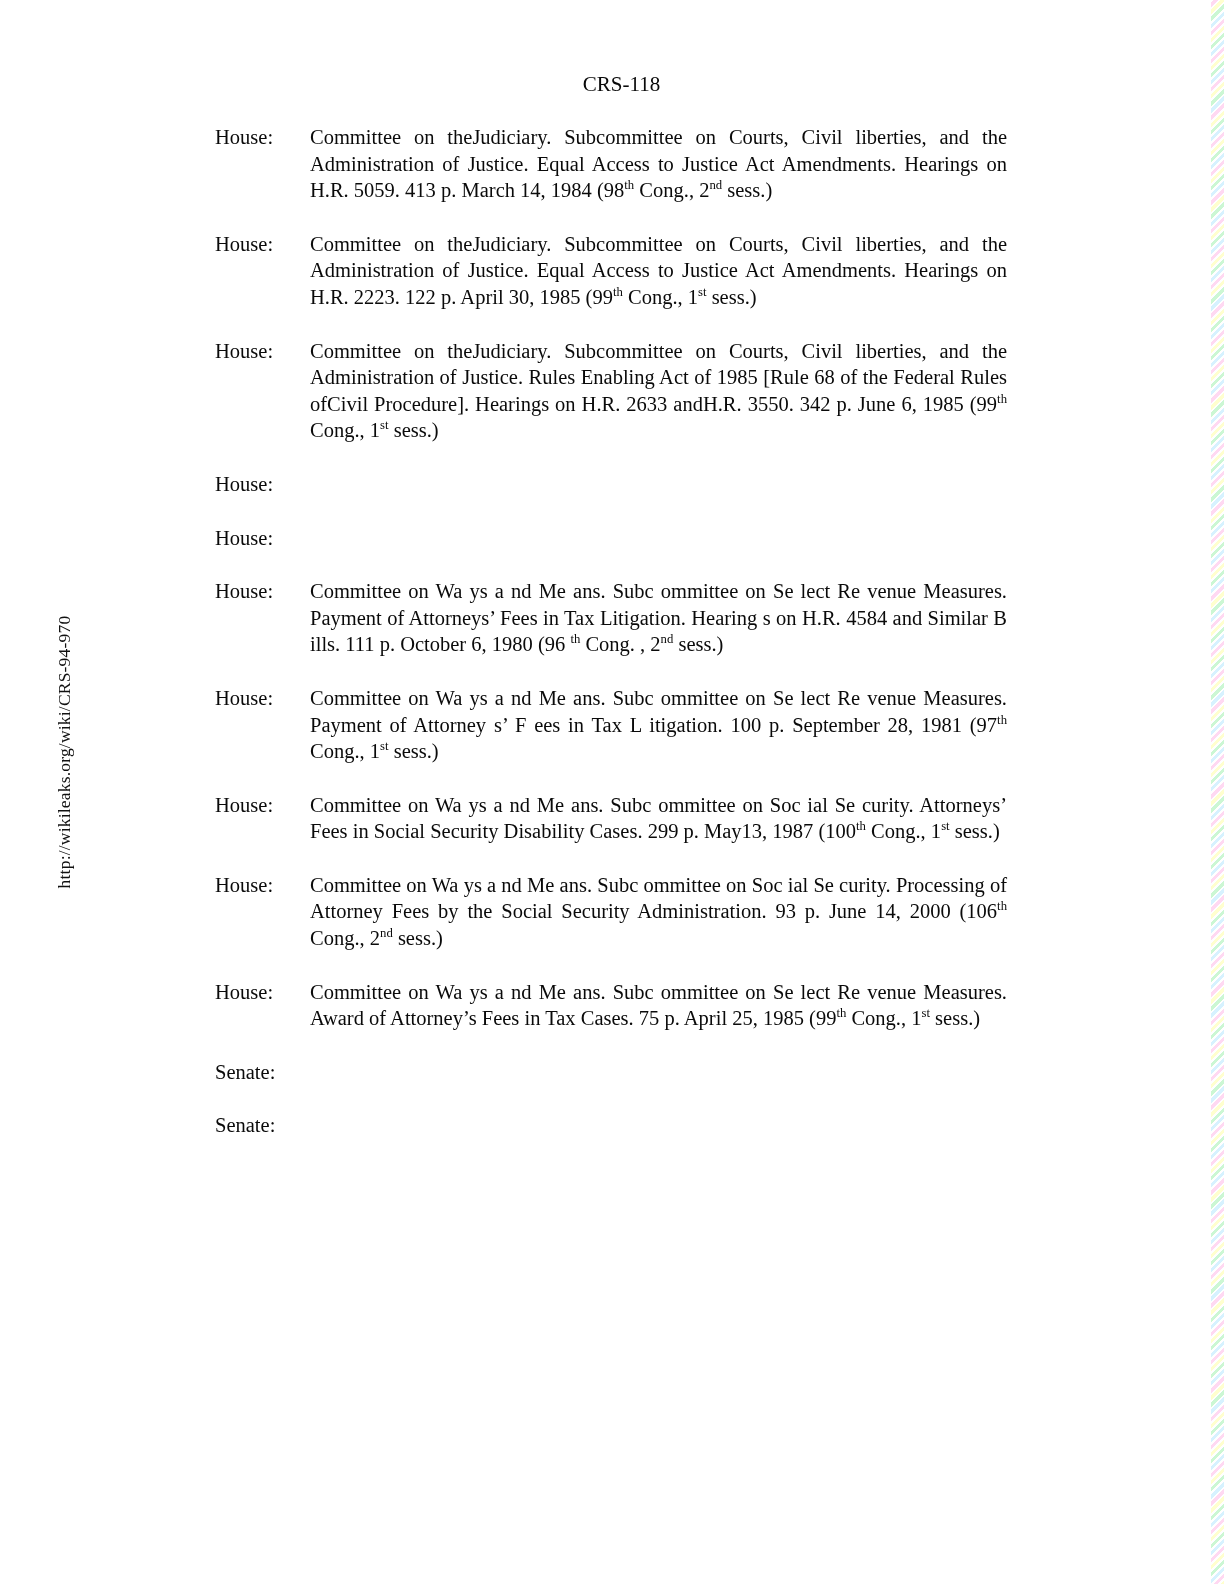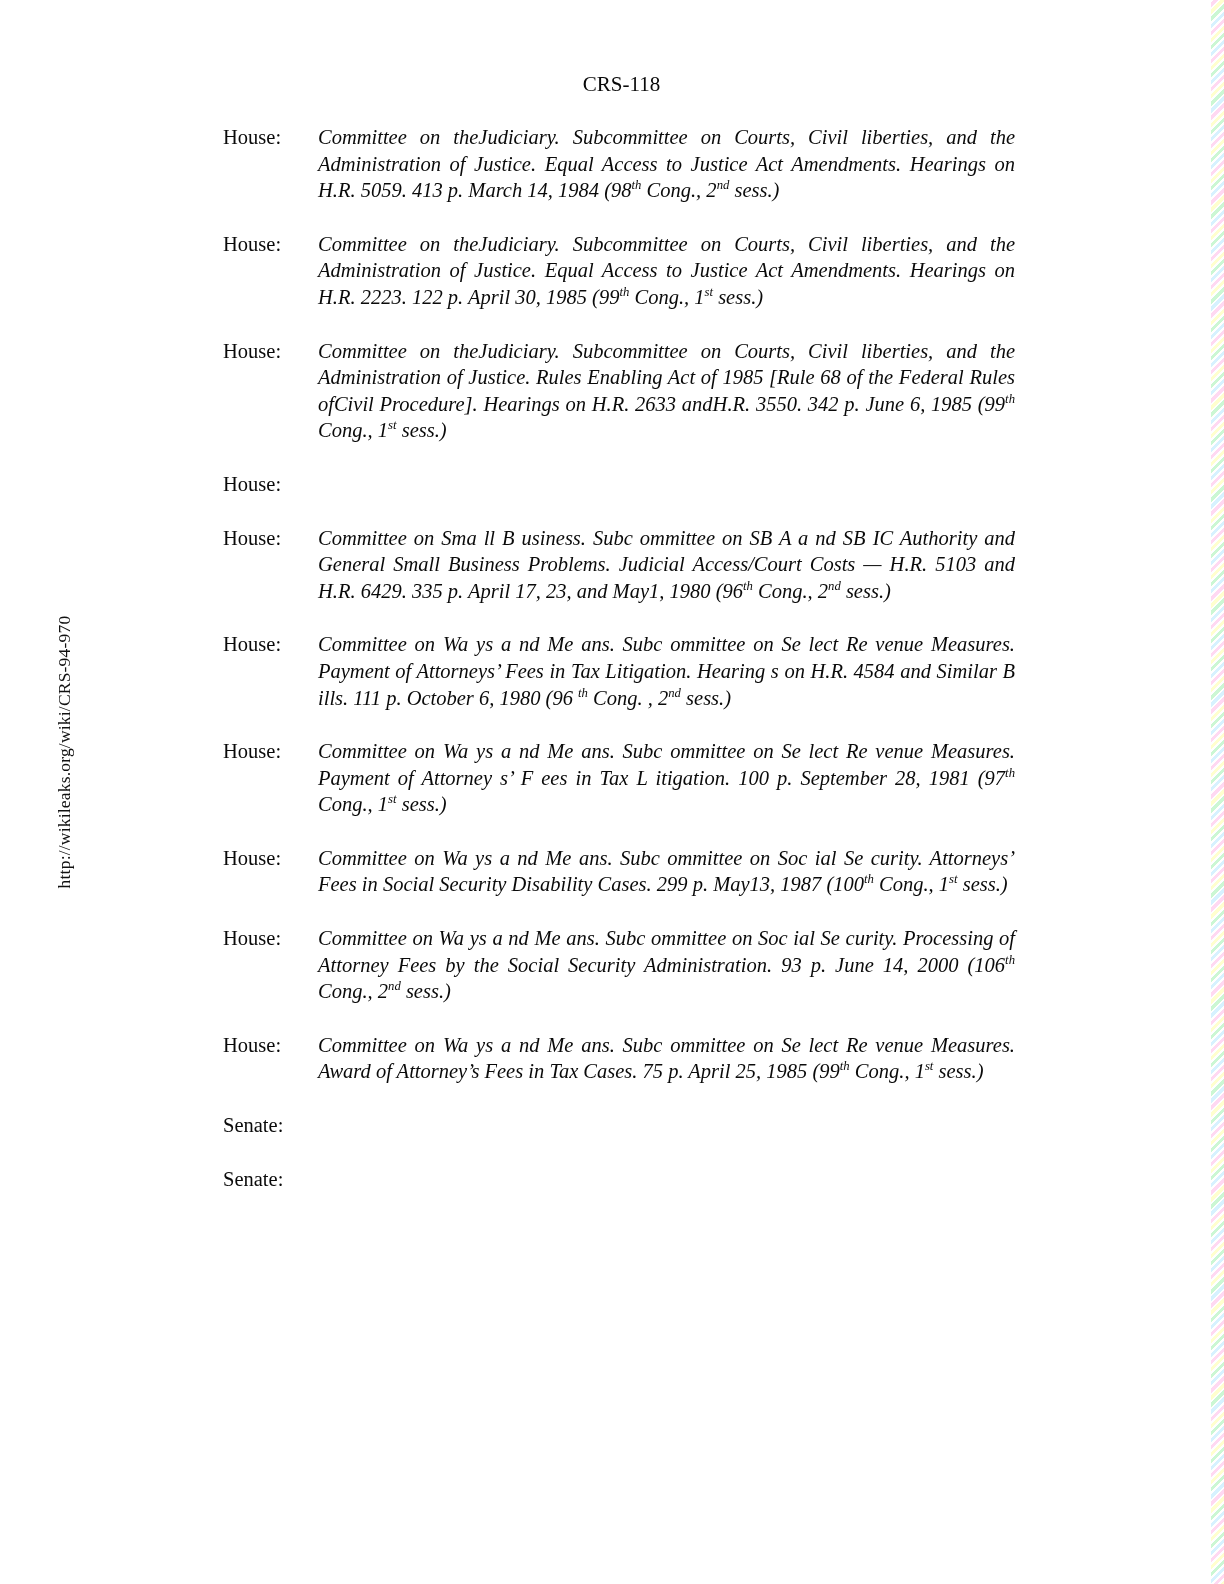--- a/index.html
+++ b/index.html
@@ -61,33 +61,31 @@
     top: 124px;
     left: 215px;
     width: 792px;
   }
 
   .entry {
     display: flex;
     margin-bottom: 27px;
     font-size: 20.5px;
     line-height: 26.6px;
-    margin-left: 8px;
   }
 
   .chamber {
     width: 95px;
     flex: 0 0 95px;
   }
 
   .citation {
     width: 697px;
     flex: 0 0 697px;
     text-align: justify;
-    font-style: italic;
   }
 
   .citation sup, .page-header sup {
     font-size: 0.62em;
     line-height: 0;
     vertical-align: super;
   }
 </style>
 </head>
 <body>
@@ -109,21 +107,20 @@
   </div>
   <div class="entry">
     <div class="chamber">House:</div>
     <div class="citation">Committee on theJudiciary.  Subcommittee on Courts, Civil liberties, and the Administration of Justice.  Rules Enabling Act of 1985 [Rule 68 of the Federal Rules ofCivil Procedure].  Hearings on H.R. 2633 andH.R. 3550.  342 p.  June 6, 1985 (99<sup>th</sup> Cong., 1<sup>st</sup> sess.)</div>
   </div>
   <div class="entry">
     <div class="chamber">House:</div>
   </div>
   <div class="entry">
     <div class="chamber">House:</div>
-    <div class="citation">Committee on Sma ll B usiness.  Subc ommittee on SB A a nd SB IC Authority and General Small Business Problems.  Judicial Access/Court Costs — H.R. 5103 and H.R. 6429.  335 p.  April 17, 23, and May1, 1980 (96<sup>th</sup> Cong., 2<sup>nd</sup> sess.)</div>
   </div>
   <div class="entry">
     <div class="chamber">House:</div>
     <div class="citation">Committee on Wa ys a nd Me ans.  Subc ommittee on Se lect Re venue Measures.  Payment of Attorneys’ Fees in Tax Litigation.  Hearing s on H.R. 4584 and Similar B ills.  111 p.  October 6, 1980 (96 <sup>th</sup> Cong. , 2<sup>nd</sup> sess.)</div>
   </div>
   <div class="entry">
     <div class="chamber">House:</div>
     <div class="citation">Committee on Wa ys a nd Me ans.  Subc ommittee on Se lect Re venue Measures.  Payment of Attorney s’ F ees in Tax L itigation.  100 p.  September 28, 1981 (97<sup>th</sup> Cong., 1<sup>st</sup> sess.)</div>
   </div>
   <div class="entry">

